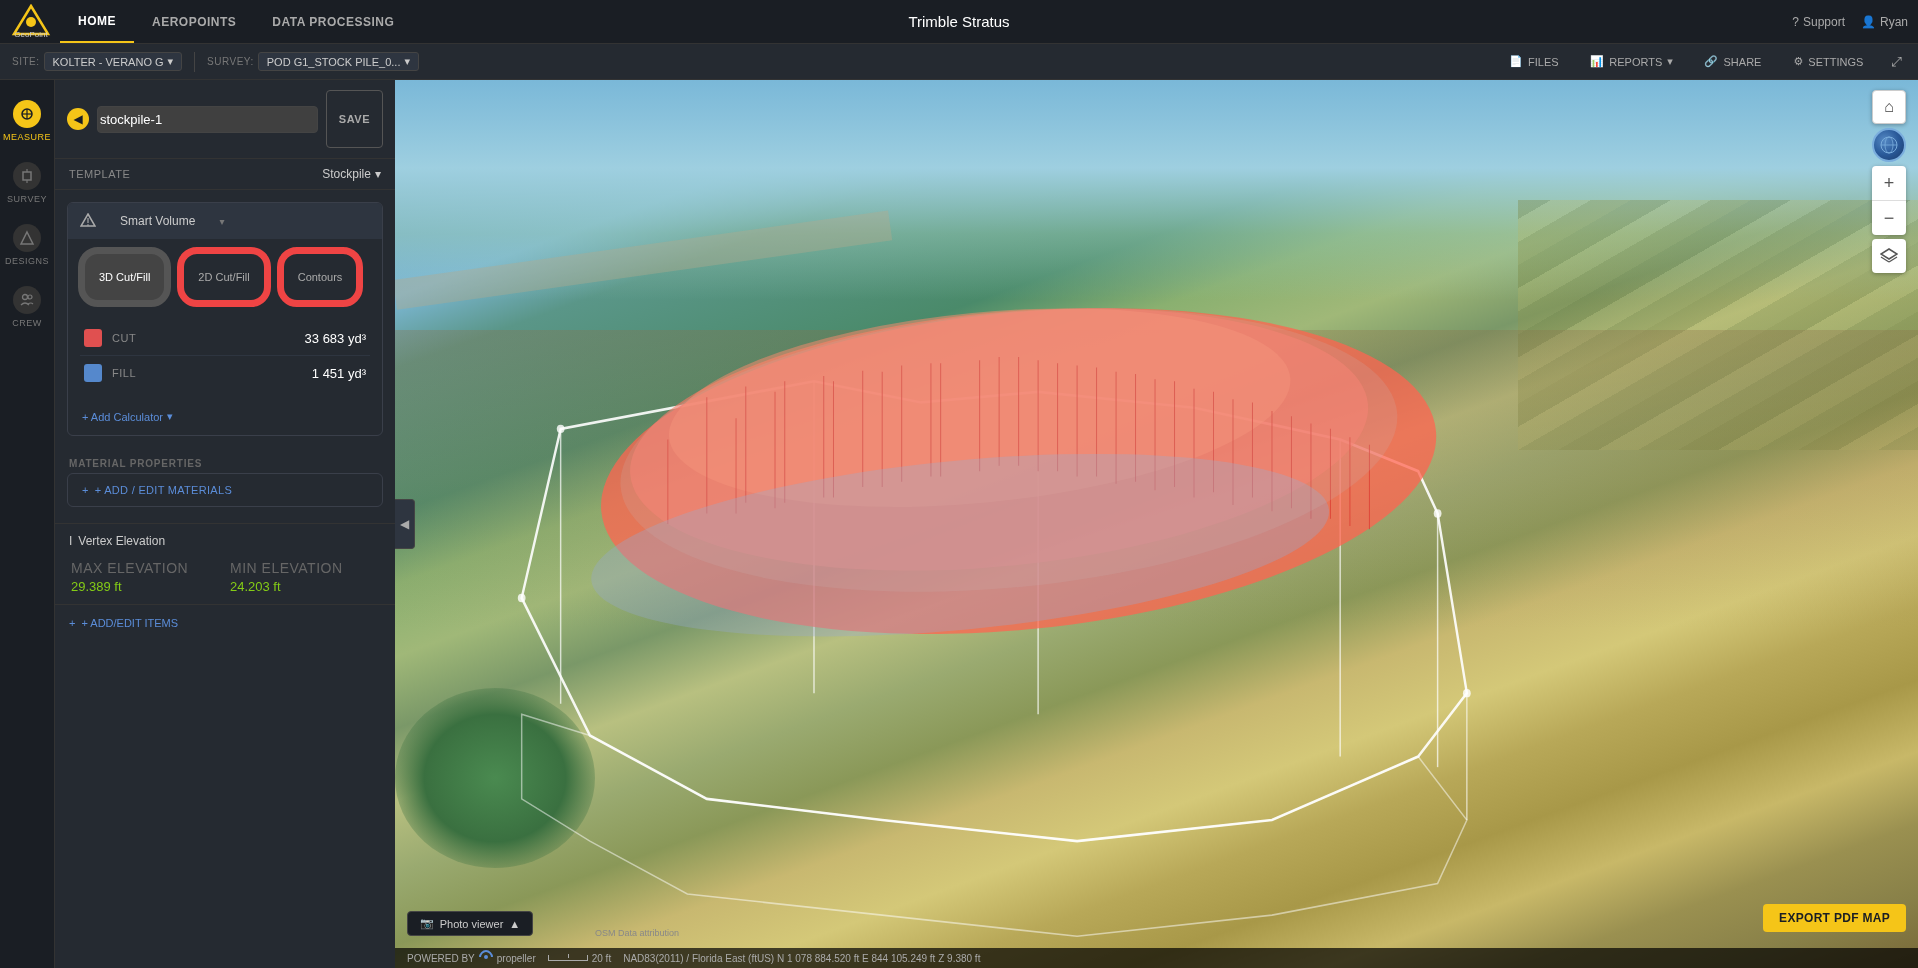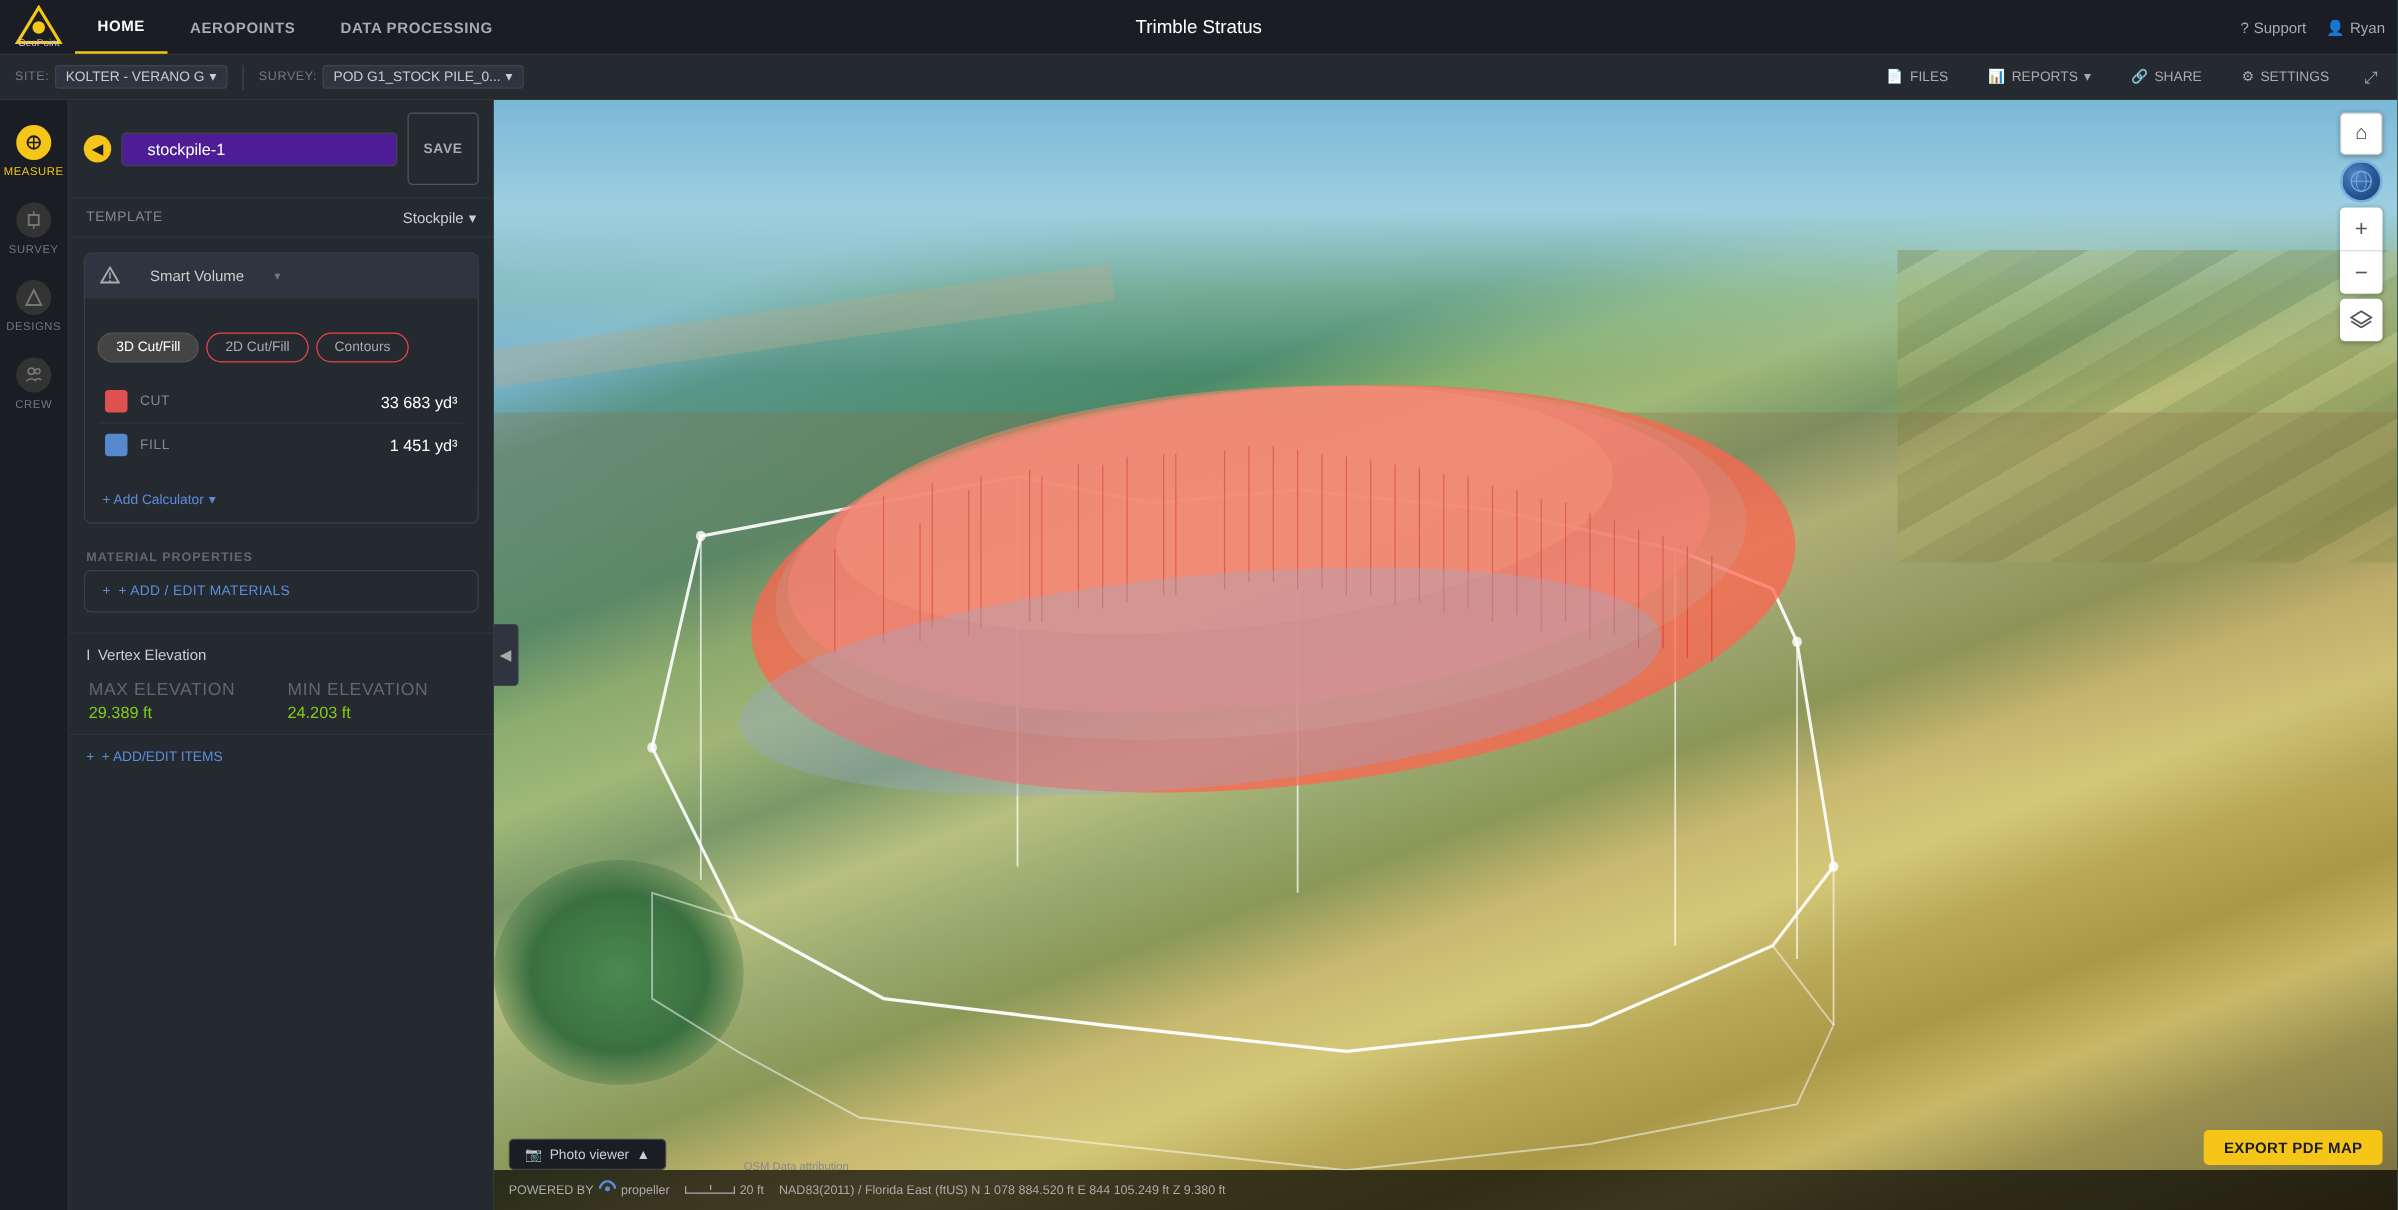--- a/index.html
+++ b/index.html
@@ -167,24 +167,24 @@
       border-radius: 50%;
       background: #f5c518;
       display: flex; align-items: center; justify-content: center;
       cursor: pointer;
       color: #1a1e24;
       font-size: 12px;
       flex-shrink: 0;
     }
     .name-input {
       flex: 1;
-      background: #4c1d95;
+      background: #404040;
       border: 1px solid #444;
       border-radius: 4px;
-      padding: 5px 20px;
+      padding: 5px 2px;
       color: #fff;
       font-size: 13px;
       outline: none;
     }
     .save-btn {
       background: none;
       border: 1px solid #555;
       border-radius: 4px;
       color: #aaa;
       padding: 22px 12px;
@@ -229,29 +229,28 @@
     }
     .section-header .chevron { color: #777; font-size: 10px; }
 
     .tabs-row {
       display: flex;
       padding: 8px 10px;
       gap: 6px;
       background: #252a31;
     }
     .tab-btn {
-      padding: 5px 14px;
+      padding: 17px 14px;
       border-radius: 20px;
-      border: 1px solid #ef4444;
+      border: 7px solid #ef4444;
       background: none;
       color: #aaa;
       font-size: 11px;
       cursor: pointer;
       font-weight: 500;
-      margin-top: 19px;
     }
     .tab-btn.active {
       background: #444;
       color: #fff;
       border-color: #555;
     }
 
     .measurements {
       padding: 6px 12px 12px;
       background: #252a31;
@@ -432,21 +431,21 @@
       font-size: 12px;
       z-index: 10;
       border: 1px solid #444;
       border-left: none;
     }
 
     
     .status-bar {
       position: absolute;
       bottom: 0; left: 0; right: 0;
-      height: 32px;
+      height: 20px;
       background: rgba(0,0,0,0.7);
       display: flex; align-items: center;
       padding: 0 12px;
       gap: 12px;
       font-size: 10px;
       color: #aaa;
     }
     .powered-by {
       display: flex; align-items: center; gap: 4px;
     }

